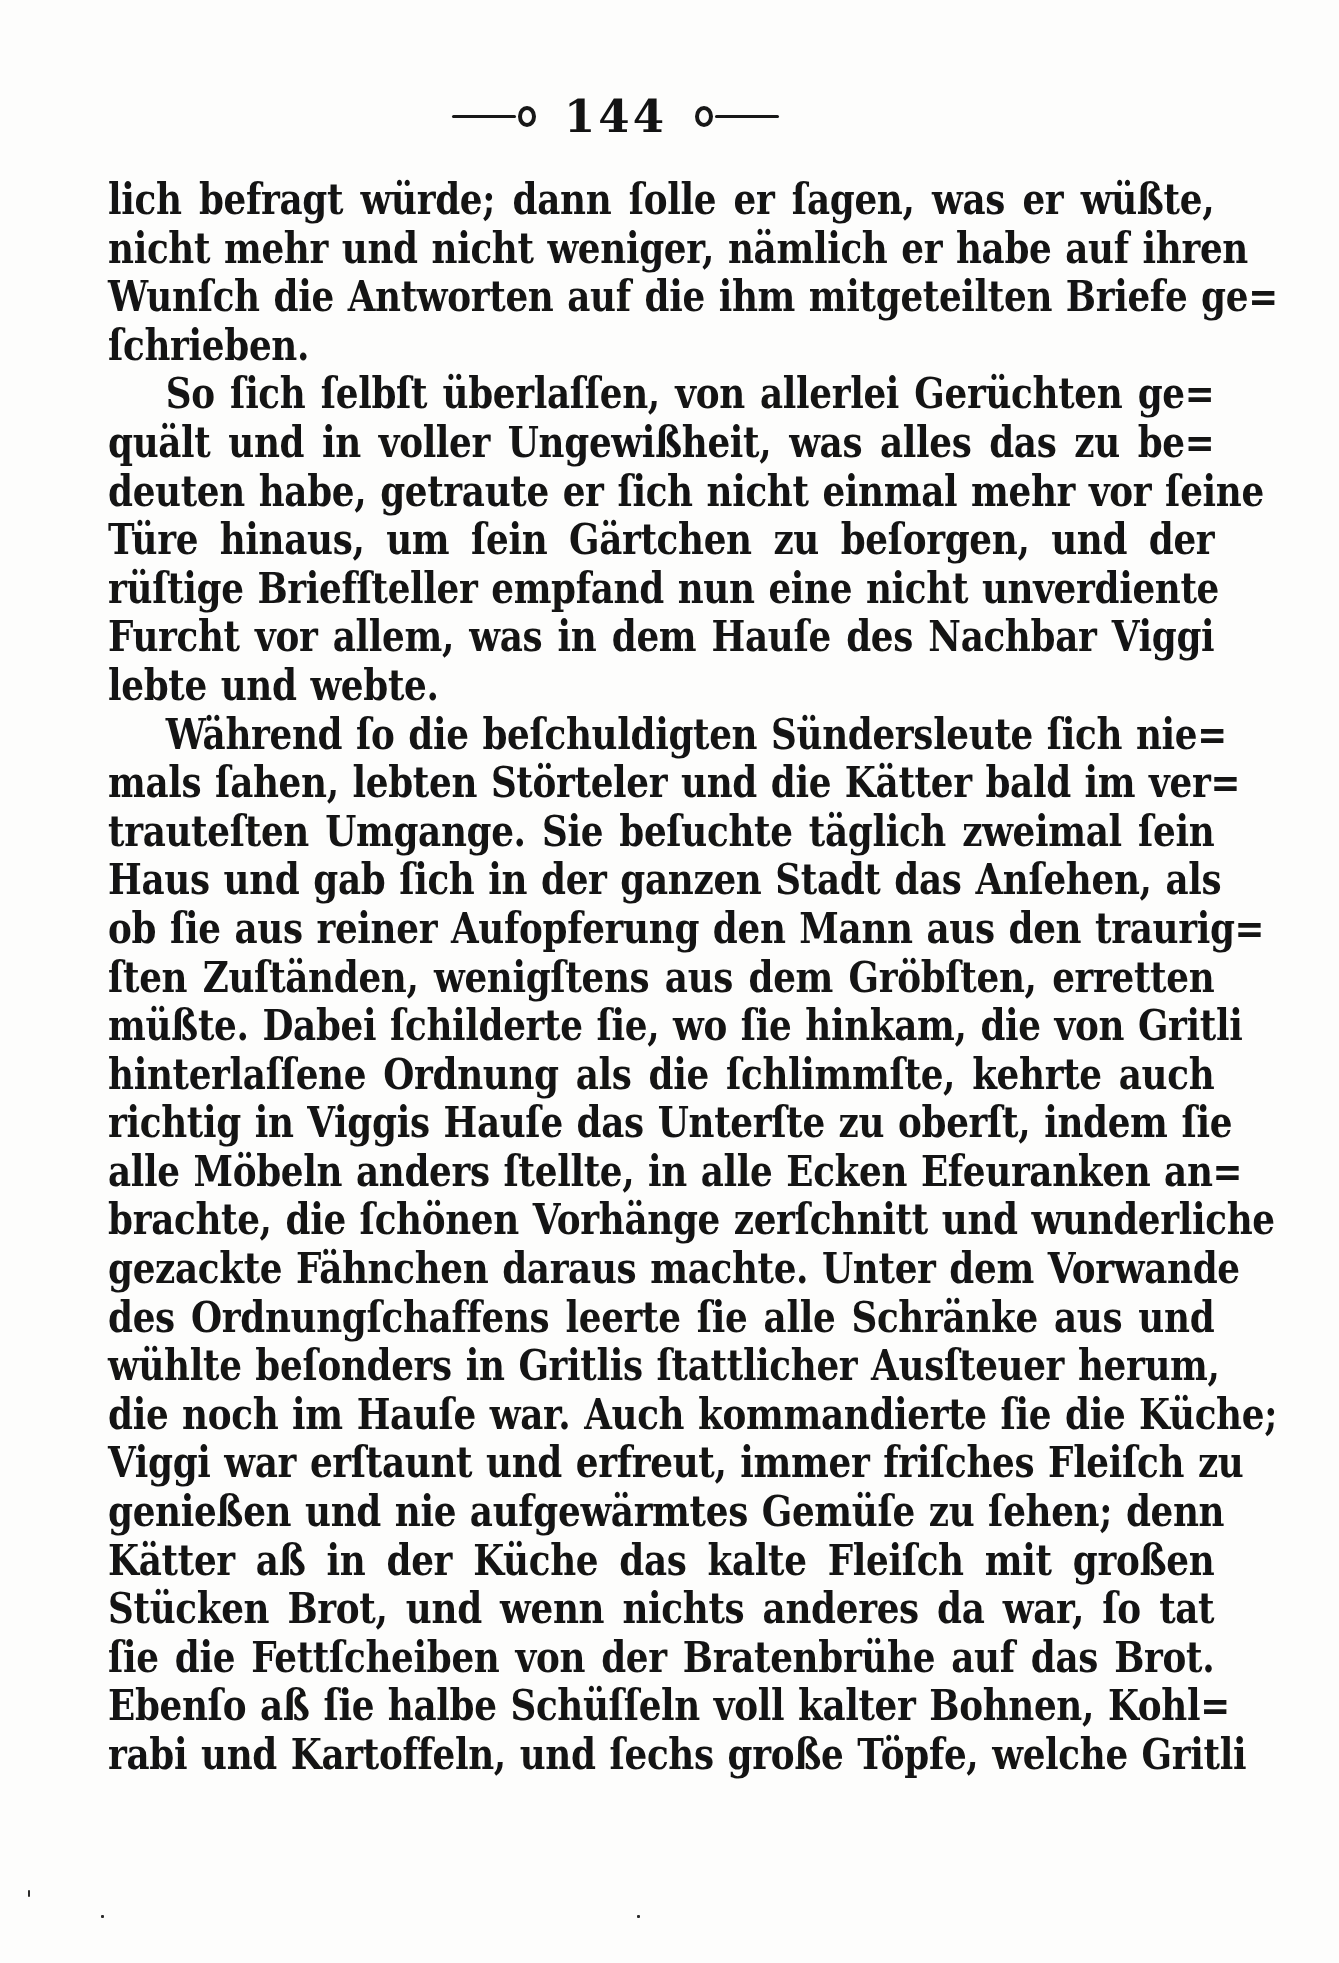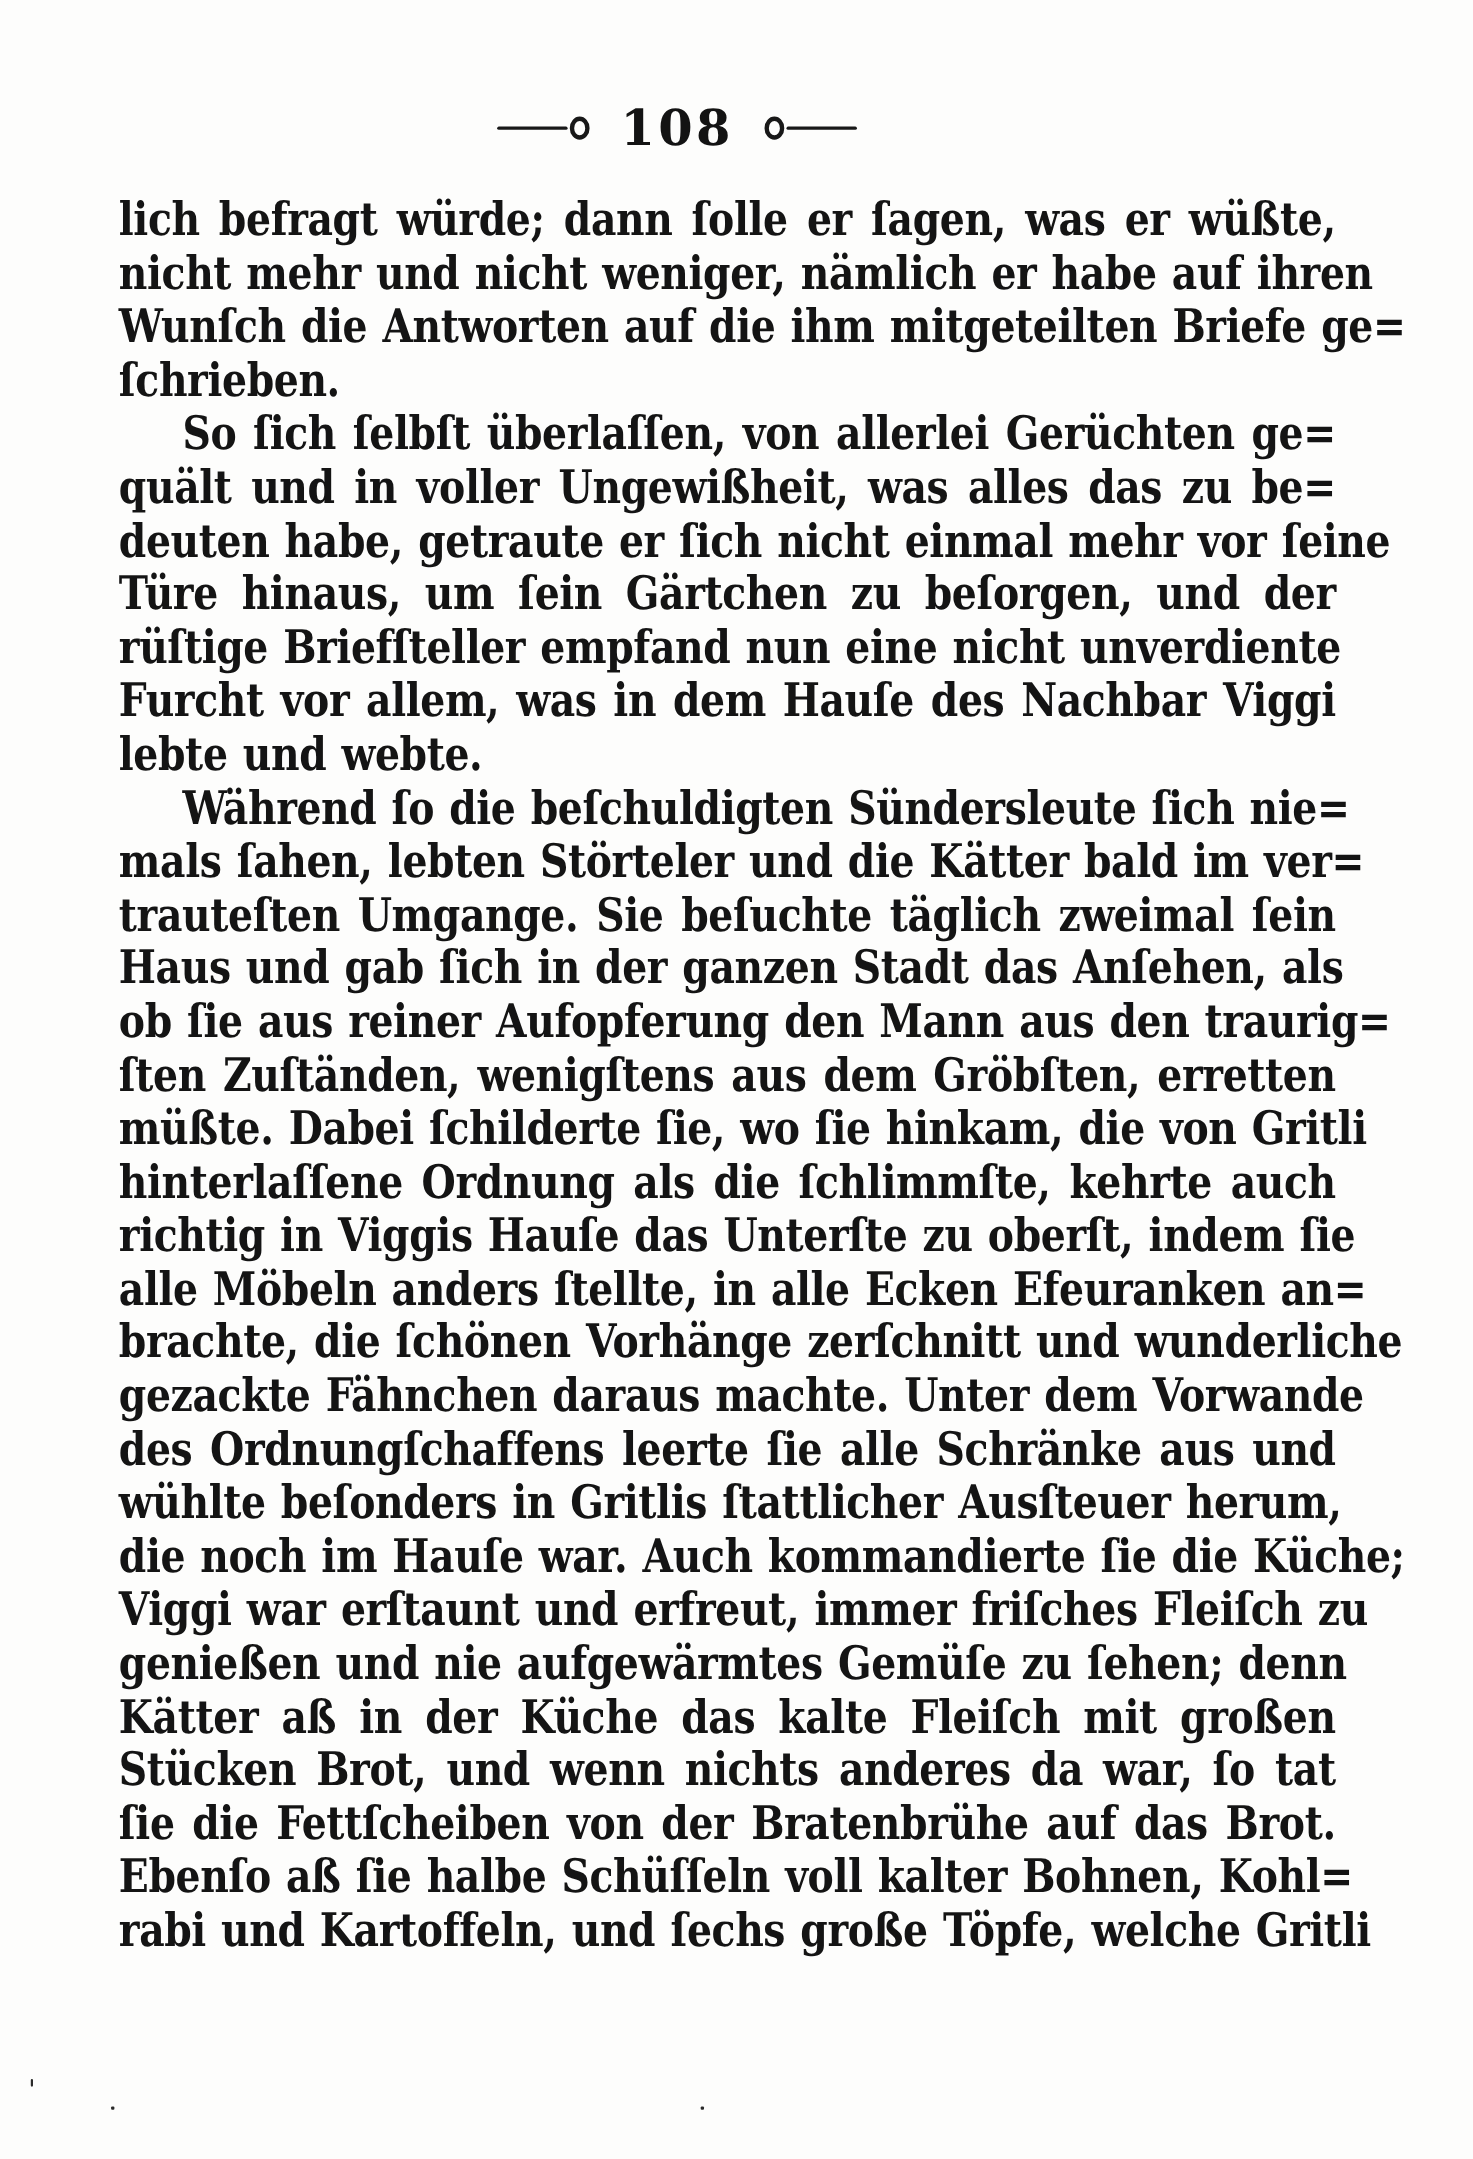--- a/index.html
+++ b/index.html
@@ -85,21 +85,21 @@
   .speck.s3 { left: 637px; top: 1915px; width: 3px; height: 3px; }
 </style>
 </head>
 <body>
 
 <div class="page">
 
   <div class="running-head">
     <span class="orn-dash left"></span>
     <span class="orn-circle"></span>
-    <span class="page-number">108</span>
+    <span class="page-number">144</span>
     <span class="orn-circle"></span>
     <span class="orn-dash right"></span>
   </div>
 
   <div class="text-block">
       <div class="line">lich befragt würde; dann ſolle er ſagen, was er wüßte,</div>
       <div class="line">nicht mehr und nicht weniger, nämlich er habe auf ihren</div>
       <div class="line">Wunſch die Antworten auf die ihm mitgeteilten Briefe ge=</div>
       <div class="line end">ſchrieben.</div>
       <div class="line indent">So ſich ſelbſt überlaſſen, von allerlei Gerüchten ge=</div>

